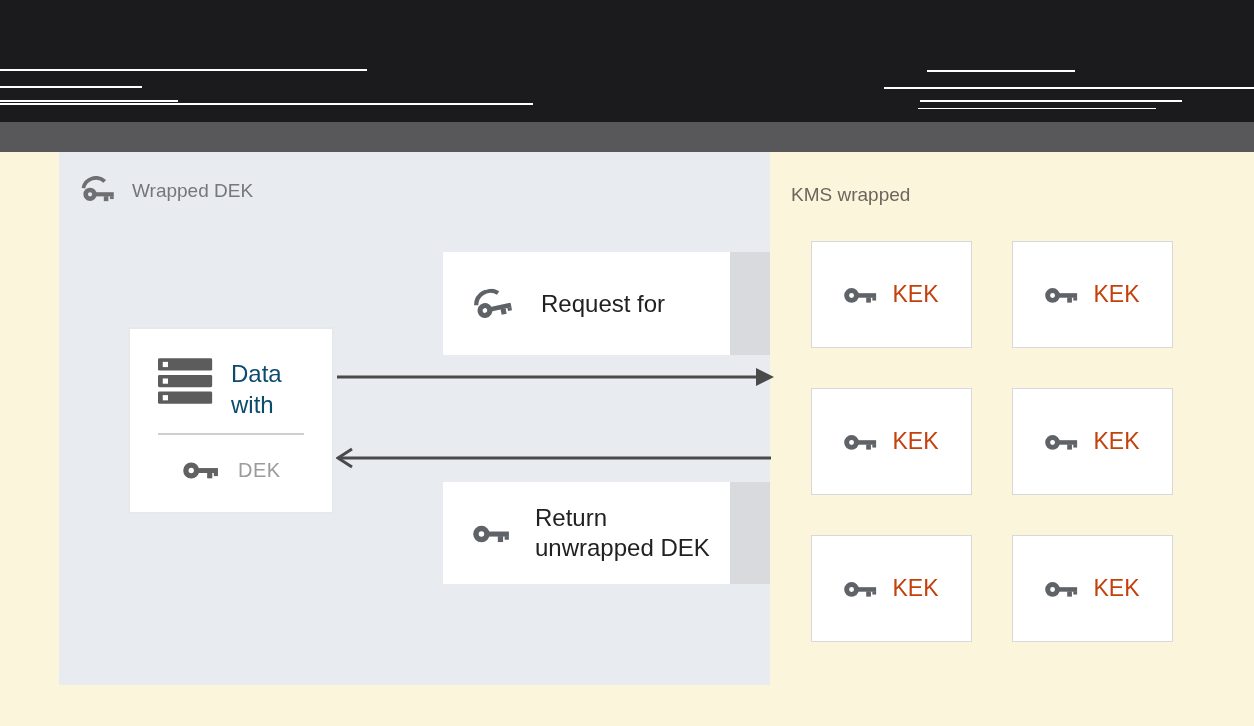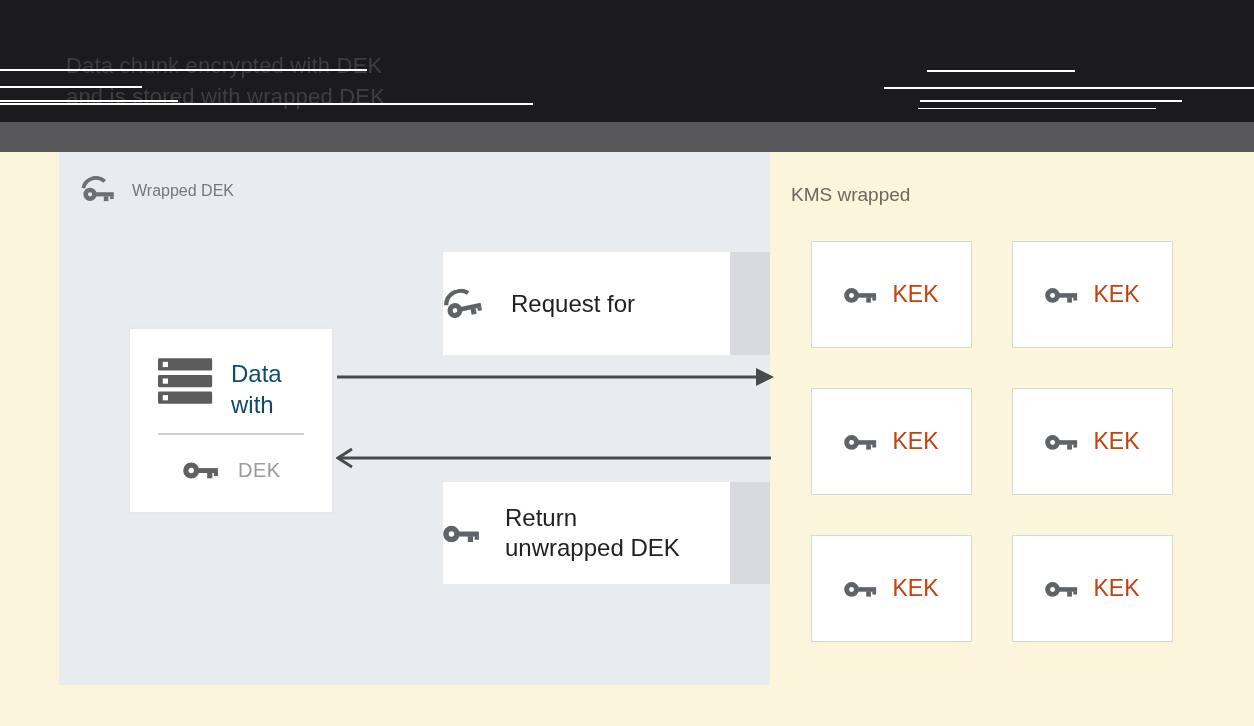--- a/index.html
+++ b/index.html
@@ -12,28 +12,28 @@
   .black-band{position:absolute;left:0;top:0;width:1254px;height:122px;background:#1b1b1d;}
   .gray-band{position:absolute;left:0;top:122px;width:1254px;height:30px;background:#58585a;}
   .caption{position:absolute;top:50px;font-size:22px;line-height:31px;color:#3f3f42;letter-spacing:.2px;}
   .caption.left{left:66px;text-align:left;}
   .caption.right{left:878px;width:292px;text-align:center;}
   .glitch{position:absolute;background:#ffffff;height:2px;}
 
   
   .panel{position:absolute;left:59px;top:152px;width:711px;height:533px;background:#e8ebf0;}
   .panel-header{position:absolute;left:22px;top:24px;display:flex;align-items:center;gap:13px;color:#6e6f72;}
-  .panel-header .lbl{font-size:16px;color:#76777a;}
+  .panel-header .lbl{font-size:19px;color:#76777a;}
   .kms-label{position:absolute;left:791px;top:184px;font-size:19px;color:#6b675e;}
 
   
   .tab{position:absolute;left:730px;width:40px;background:#d9dadd;}
   .tab.req{top:252px;height:103px;}
   .tab.ret{top:482px;height:102px;}
-  .msgbox{position:absolute;left:443px;width:287px;background:#ffffff;display:flex;align-items:center;box-sizing:border-box;gap:24px;}
+  .msgbox{position:absolute;left:443px;width:287px;background:#ffffff;display:flex;align-items:center;box-sizing:border-box;padding-left:30px;gap:24px;}
   .msgbox.req{top:252px;height:103px;}
   .msgbox.ret{top:482px;height:102px;}
   .msg-text{font-size:24px;line-height:30px;color:#212121;}
   .icon-gray{color:#5f6368;}
   .tilt{transform:rotate(-12deg);}
 
   
   .databox{position:absolute;left:128px;top:327px;width:206px;height:187px;background:#ffffff;border:2px solid #e7e8ea;box-sizing:border-box;}
   .databox-top{position:absolute;left:28px;top:29px;display:flex;gap:16px;color:#5c5c5c;}
   .db-title{font-size:24px;line-height:31px;color:#0c4a6e;}
@@ -78,24 +78,20 @@
     <rect x="0" y="17.5" width="57" height="13" rx="1.5" fill="currentColor"></rect>
     <rect x="5" y="21.3" width="5.5" height="5.5" fill="#ffffff"></rect>
     <rect x="0" y="35" width="57" height="13" rx="1.5" fill="currentColor"></rect>
     <rect x="5" y="38.8" width="5.5" height="5.5" fill="#ffffff"></rect>
   </symbol>
 </svg>
 
 <div class="stage">
 
   <div class="black-band">
-    <div class="caption left">
-      <div>Data chunk encrypted with DEK</div>
-      <div>and is stored with wrapped DEK</div>
-    </div>
     <div class="glitch" style="left:0;top:69px;width:367px;"></div>
     <div class="glitch" style="left:927px;top:70px;width:148px;"></div>
     <div class="glitch" style="left:0;top:86px;width:142px;"></div>
     <div class="glitch" style="left:884px;top:87px;width:370px;"></div>
     <div class="glitch" style="left:0;top:100px;width:178px;"></div>
     <div class="glitch" style="left:0;top:103px;width:533px;"></div>
     <div class="glitch" style="left:920px;top:100px;width:262px;"></div>
     <div class="glitch" style="left:918px;top:108px;width:238px;height:1px;"></div>
   </div>
   <div class="gray-band"></div>

